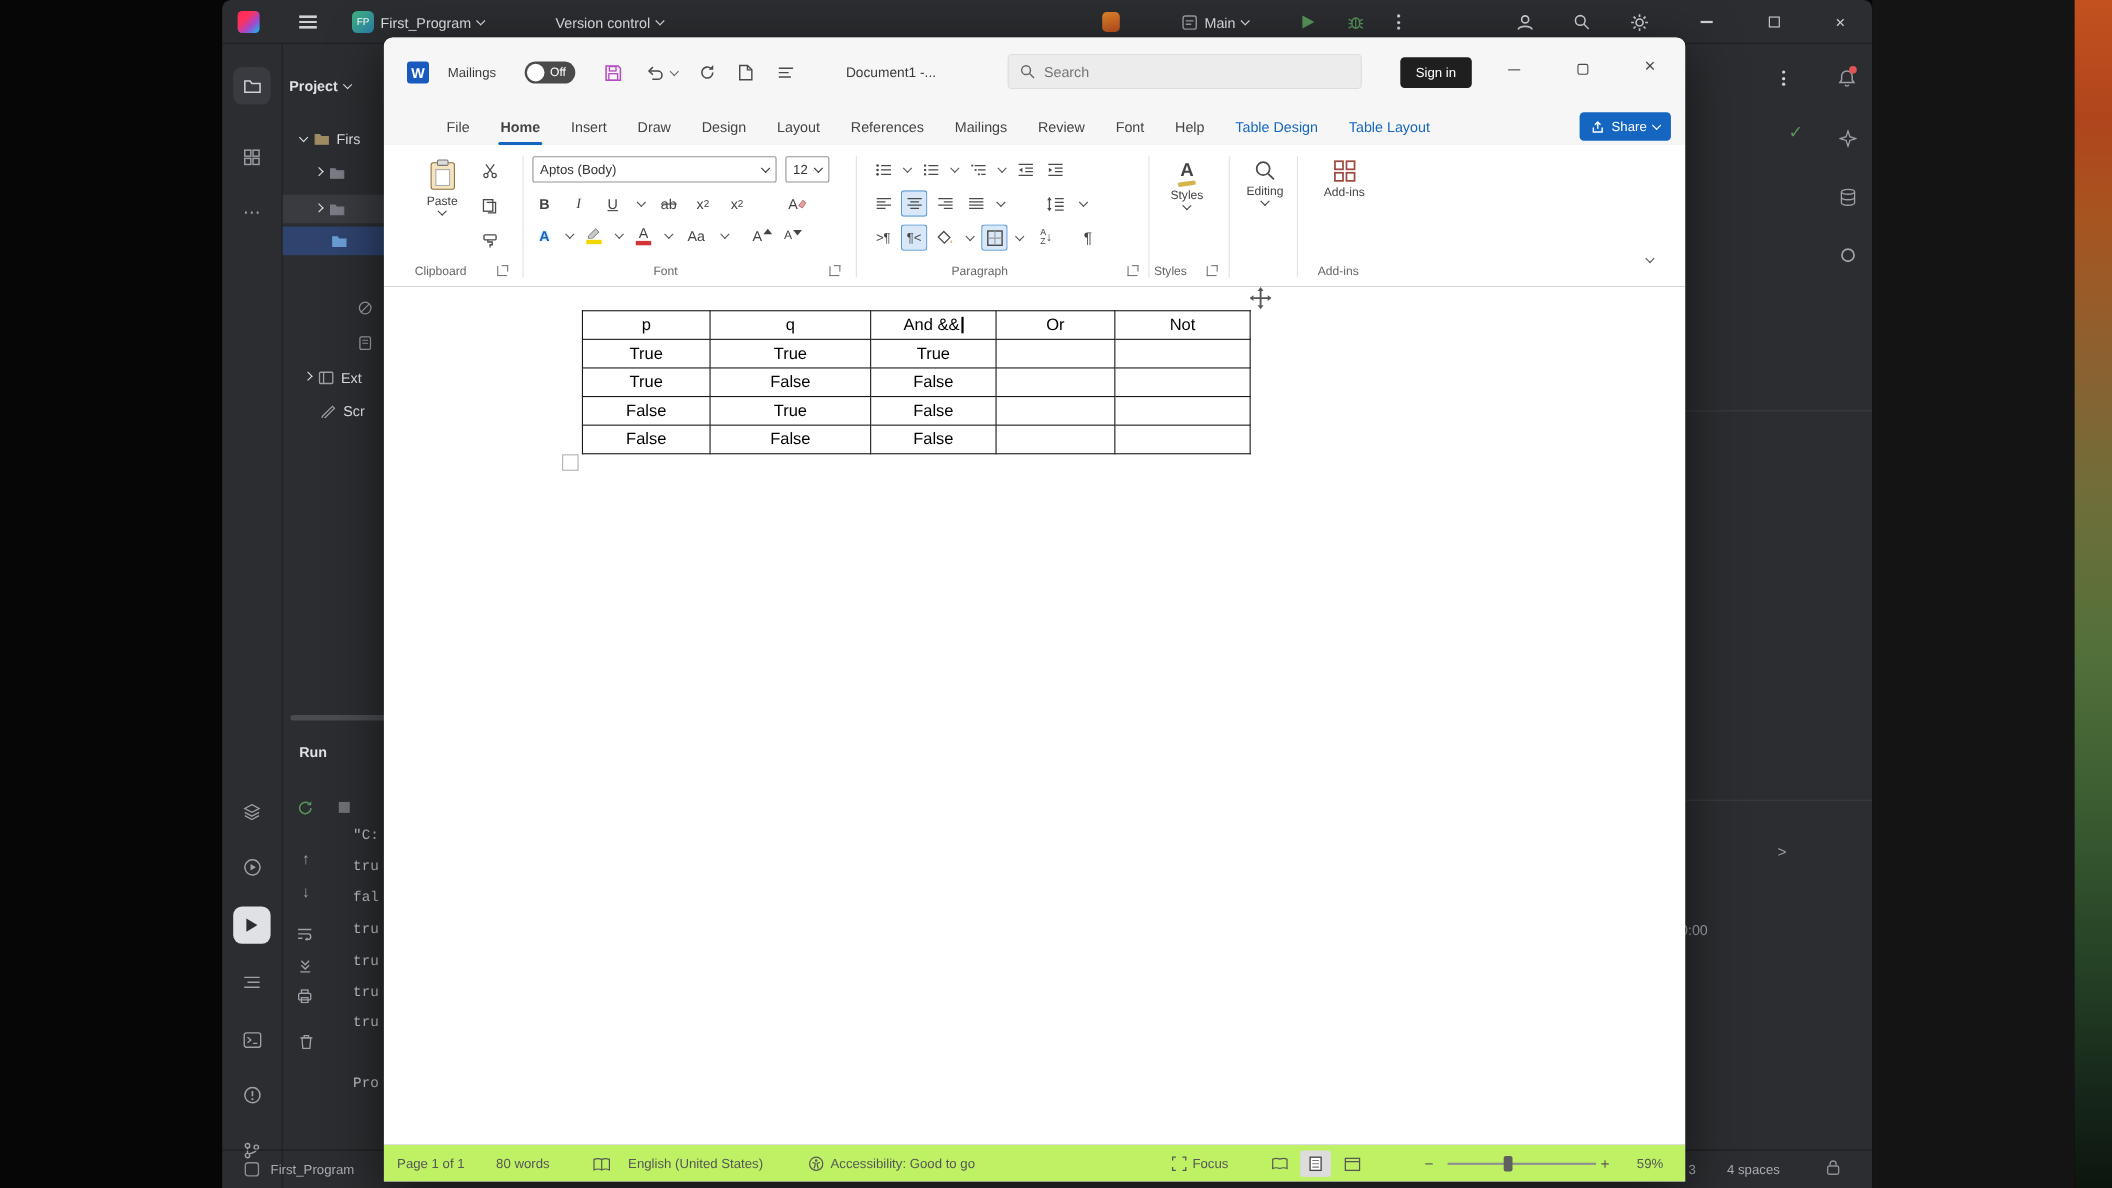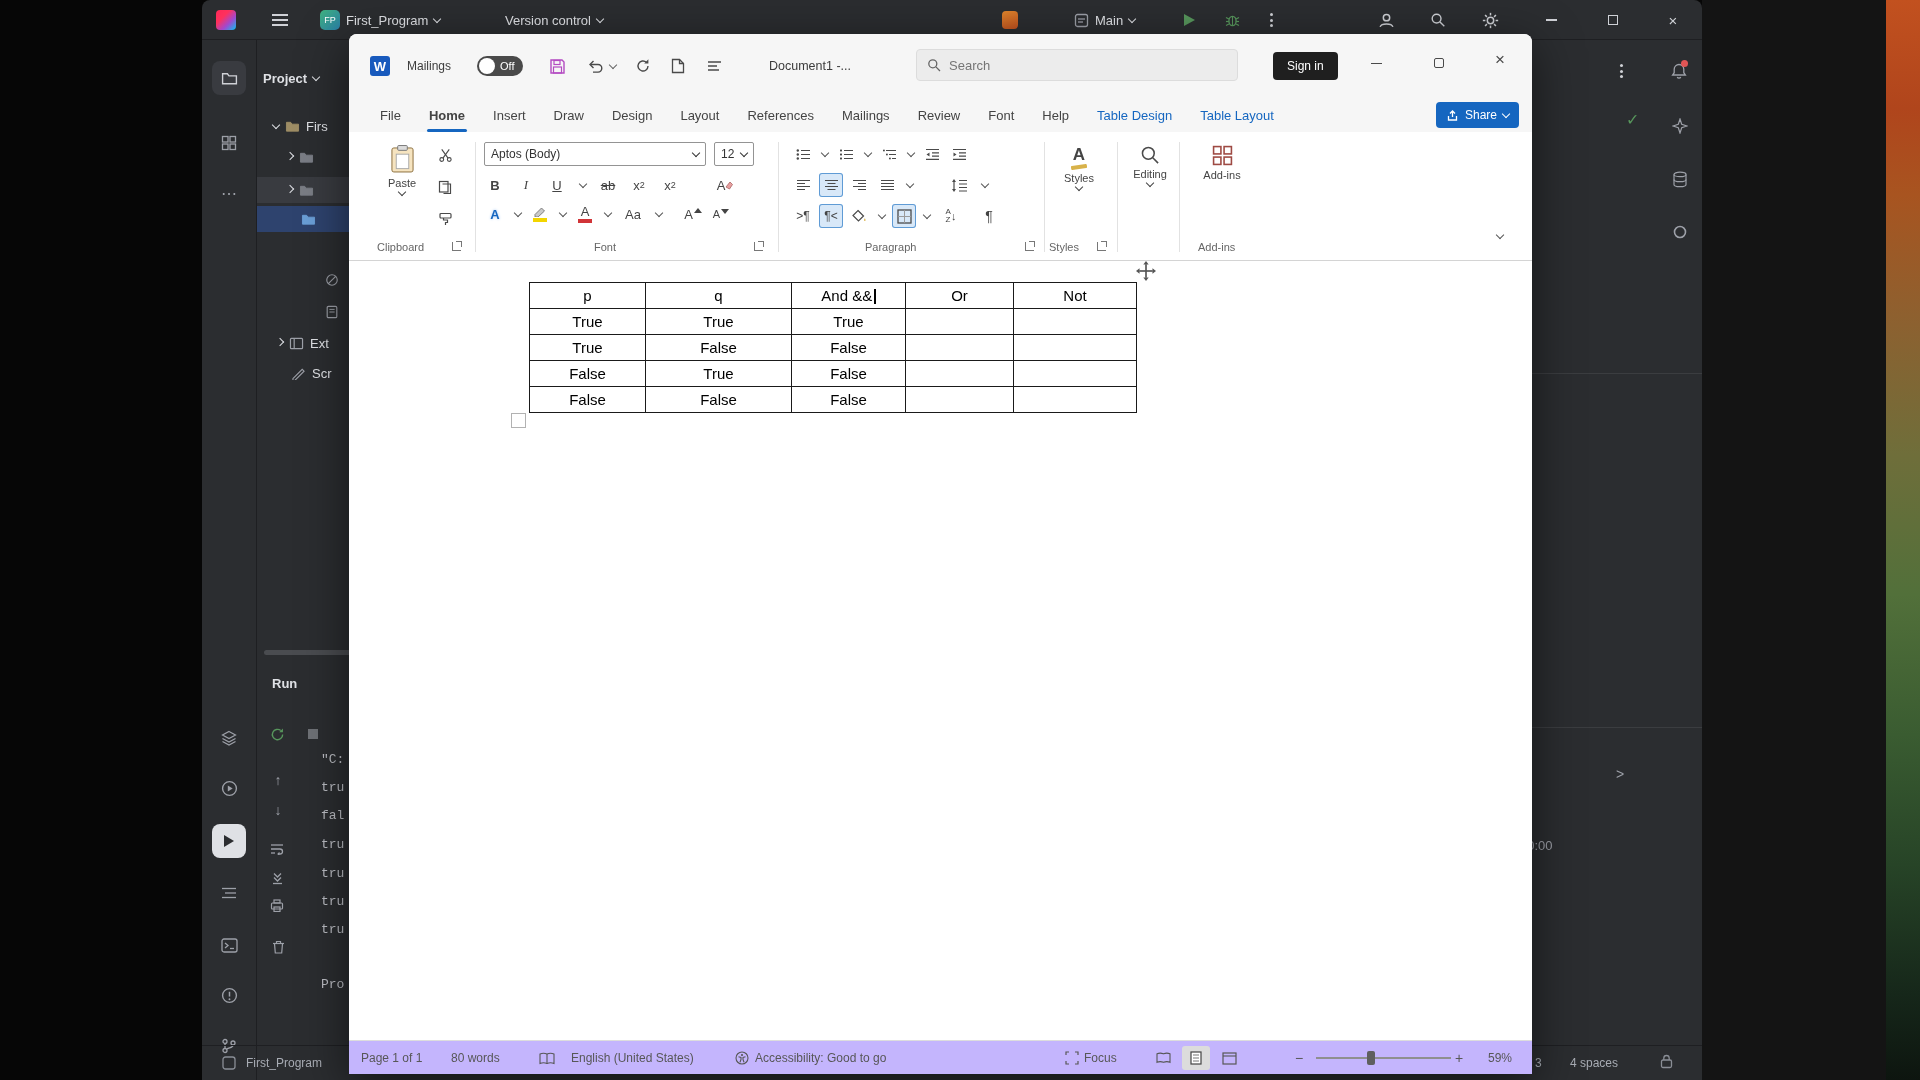--- a/index.html
+++ b/index.html
@@ -46,21 +46,21 @@
   .autosave-knob{width:16px;height:16px;border-radius:50%;background:#fff}
   .autosave-state{color:#fff;font-size:11px}
   .searchbox{position:absolute;left:567px;top:15px;width:322px;height:32px;background:#ececec;
     border:1px solid #dcdcdc;border-radius:4px;display:flex;align-items:center;gap:8px;padding:0 10px}
   .searchbox input{border:none;background:transparent;outline:none;font-size:13px;color:#5f5f5f;
     font-family:"Liberation Sans",sans-serif;width:260px}
   .signin{position:absolute;left:924px;top:18px;height:28px;padding:0 14px;background:#1f1f1f;color:#fff;
     font-size:12px;border-radius:4px;display:flex;align-items:center}
   .w-ctl{position:absolute;top:0;width:46px;height:50px;display:flex;align-items:flex-end;justify-content:center;
     padding-bottom:14px;color:#4a4a4a;font-size:15px}
-  .w-tabs{position:relative;height:34px;background:#f6f6f6;flex:0 0 auto;display:flex;align-items:flex-start;padding-left:17px}
+  .w-tabs{position:relative;height:34px;background:#f6f6f6;flex:0 0 auto;display:flex;align-items:flex-start;padding-left:43px}
   .tab{padding:0 14px;font-size:13px;color:#444;height:34px;display:flex;align-items:center;position:relative}
   .tab.active{font-weight:bold}
   .tab.active::after{content:"";position:absolute;left:12px;right:12px;bottom:0;height:3px;border-radius:2px;background:#1566c0}
   .tab.ctx{color:#1566c0}
   .share-btn{position:absolute;left:1087px;top:4px;height:26px;background:#1566c0;color:#fff;border-radius:4px;
     display:flex;align-items:center;gap:6px;padding:0 10px;font-size:12px}
   .w-ribbon{position:relative;height:129px;background:#fff;border-bottom:1px solid #d4d4d4;flex:0 0 auto;color:#444}
   .rbig{display:flex;flex-direction:column;align-items:center;gap:3px;font-size:11px;color:#444}
   .rsm{width:24px;height:24px;display:flex;align-items:center;justify-content:center;border-radius:3px;font-size:13px;color:#444}
   .rchv{width:13px;display:flex;align-items:center;justify-content:center;color:#555}
@@ -73,21 +73,21 @@
   .rrow{position:absolute;display:flex;align-items:center}
   .selbtn{background:#d8e8f8;box-shadow:inset 0 0 0 1px #5f9bd5;border-radius:3px}
   .cbar{display:block;width:14px;height:4px;margin-top:1px}
   .w-doc{position:relative;flex:1 1 auto;background:#fff;overflow:hidden}
   .truth-table{position:absolute;left:180px;top:21px;border-collapse:collapse;table-layout:fixed}
   .truth-table td{border:1px solid #1a1a1a;height:26px;text-align:center;vertical-align:middle;
     font-size:15px;color:#000;padding:0;font-family:"Liberation Sans",sans-serif}
   .caret{display:inline-block;width:1.5px;height:15px;background:#000;margin-left:2px;vertical-align:-3px;animation:bl 1s step-end infinite}
   @keyframes bl{0%,50%{opacity:1}51%,100%{opacity:0}}
   .endmark{position:absolute;left:162px;top:152px;width:15px;height:15px;border:1px solid #b2b2b2}
-  .w-status{position:relative;height:34px;background:#c4b5fd;border-top:1px solid #ddd;flex:0 0 auto;font-size:12px;color:#575757}
+  .w-status{position:relative;height:34px;background:#bef264;border-top:1px solid #ddd;flex:0 0 auto;font-size:12px;color:#575757}
   .ws{position:absolute;top:0;height:34px;display:flex;align-items:center;gap:5px}
   .vw-btn{width:28px;height:24px;display:flex;align-items:center;justify-content:center;border-radius:3px}
   .vw-btn.active{background:#dcdcdc}
 </style>
 </head>
 <body>
 
 <div class="screen">
 
   <div class="ide">

